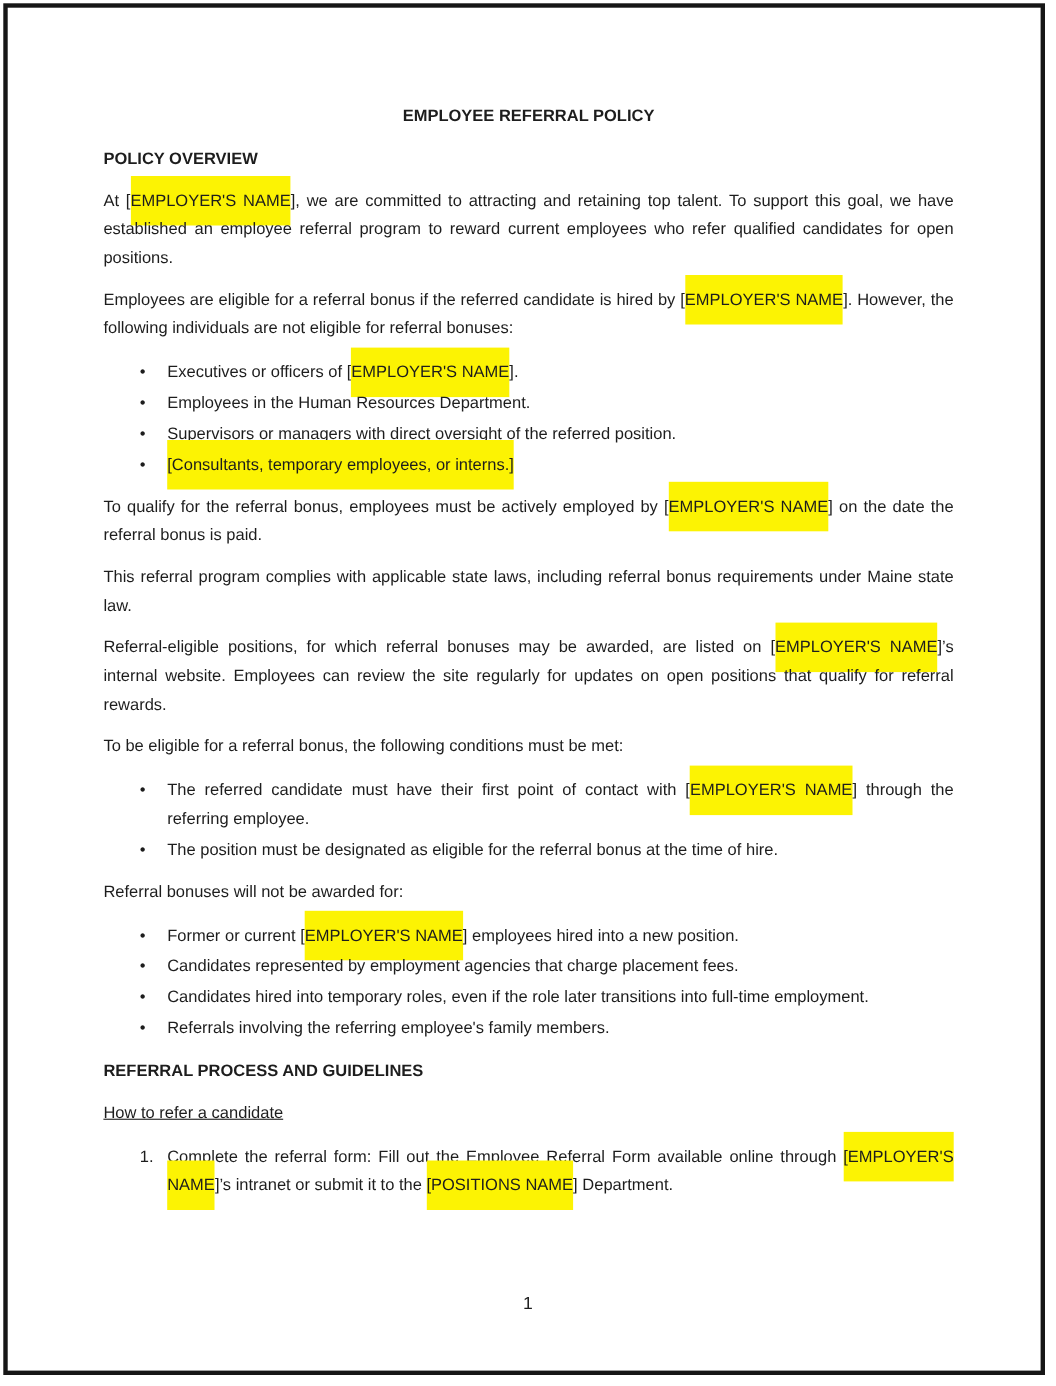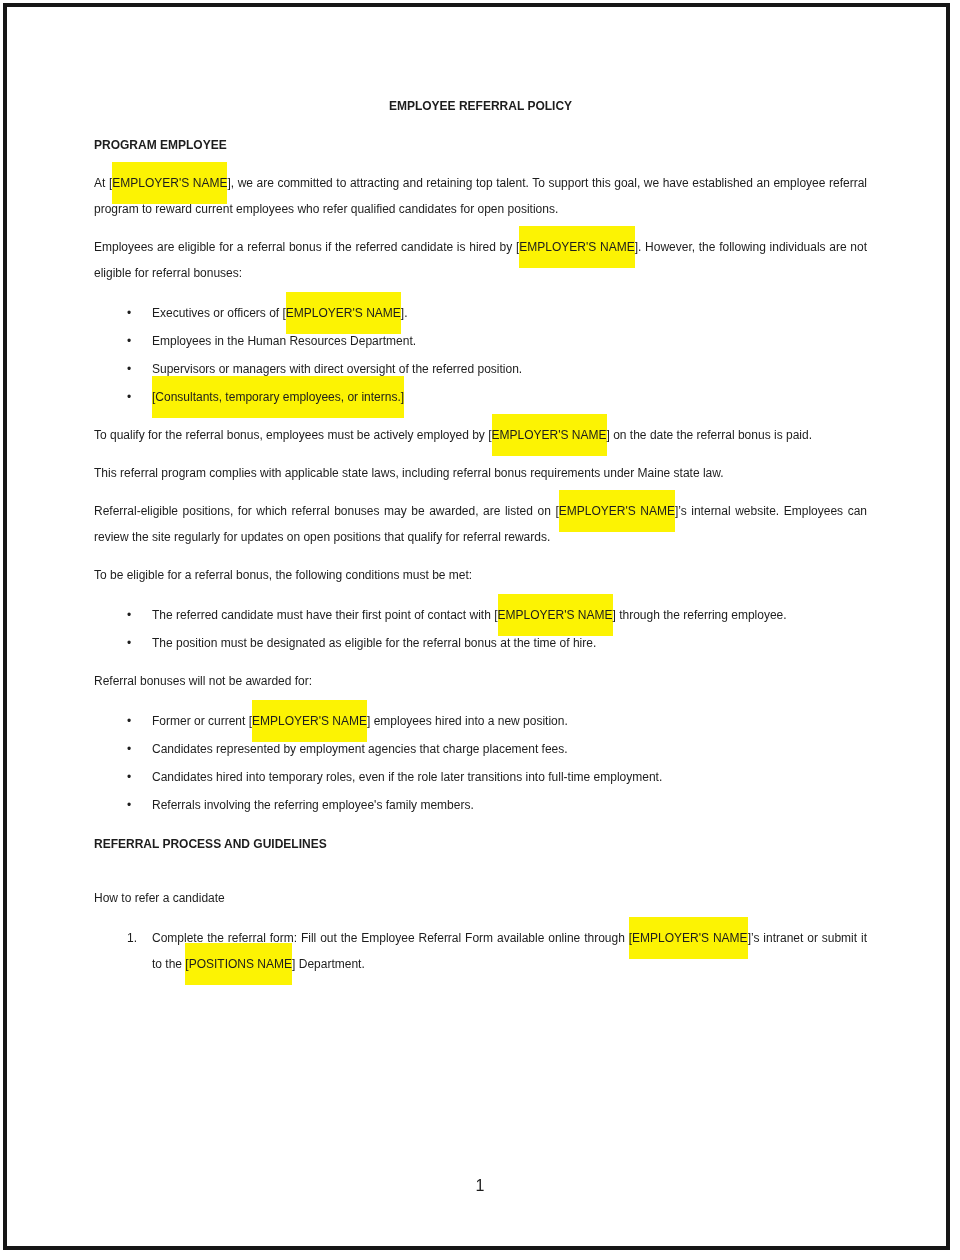--- a/index.html
+++ b/index.html
@@ -7,44 +7,44 @@
     width:960px;height:1260px;position:relative;background:#ffffff;
     font-family:"Liberation Sans",sans-serif;color:#1d1d1d;
     -webkit-font-smoothing:antialiased;
   }
   .page-border{
     position:absolute;left:3px;top:3px;width:947px;height:1247px;
     border:4px solid var(--border,#161616);box-sizing:border-box;pointer-events:none;
   }
   .content{
     position:absolute;left:94px;top:0;width:773px;
-    font-size:12px;line-height:26px;
+    font-size:15px;line-height:26px;
   }
   .title{margin-top:93px;text-align:center;font-weight:700;}
   .heading{margin-top:13px;font-weight:700;}
-  .subheading{margin-top:28px;}
+  .subheading{margin-top:12px;text-decoration:underline;}
   .para{margin:12px 0 0 0;text-align:justify;}
   .list{margin-top:14px;}
   .li{display:flex;margin-top:2px;}
   .li:first-child{margin-top:0;}
   .marker{flex:0 0 58px;padding-left:33px;box-sizing:border-box;}
   .li-text{flex:1;text-align:justify;}
   mark{background:var(--hl,#fcf303);color:inherit;padding:14px 0;}
   .footer{
     position:absolute;top:1173px;left:0;width:100%;
     text-align:center;font-size:16px;line-height:26px;
   }
 </style>
 </head>
 <body>
 
 <div class="page-border"></div>
 <div class="content" id="doc-content">
     <div class="title">EMPLOYEE REFERRAL POLICY</div>
-    <div class="heading">PROGRAM EMPLOYEE</div>
+    <div class="heading">POLICY OVERVIEW</div>
     <p class="para">At [<mark>EMPLOYER'S NAME</mark>], we are committed to attracting and retaining top talent. To support this goal, we have established an employee referral program to reward current employees who refer qualified candidates for open positions.</p>
     <p class="para">Employees are eligible for a referral bonus if the referred candidate is hired by [<mark>EMPLOYER'S NAME</mark>]. However, the following individuals are not eligible for referral bonuses:</p>
     <div class="list">
       <div class="li">
         <span class="marker">•</span>
         <span class="li-text">Executives or officers of [<mark>EMPLOYER'S NAME</mark>].</span>
       </div>
       <div class="li">
         <span class="marker">•</span>
         <span class="li-text">Employees in the Human Resources Department.</span>

